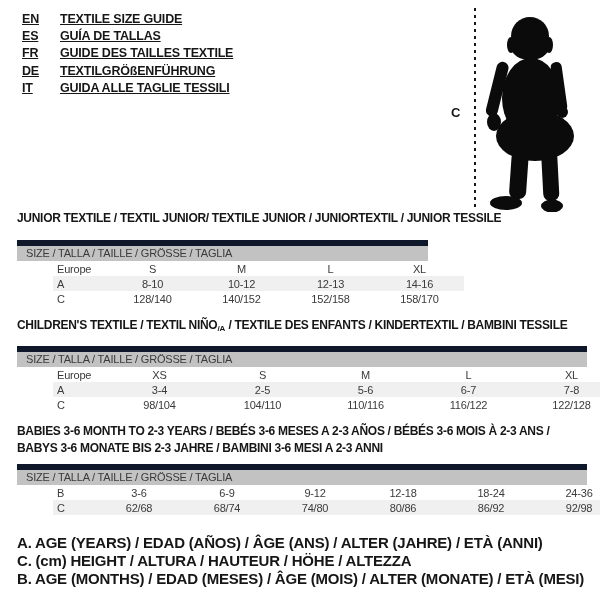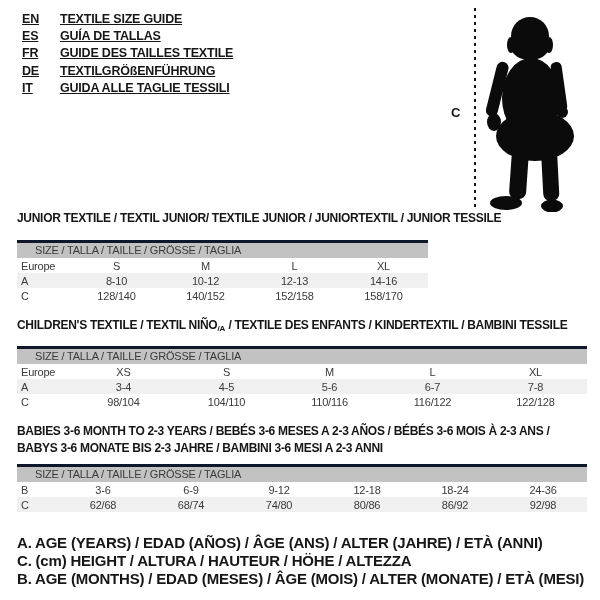--- a/index.html
+++ b/index.html
@@ -20,24 +20,24 @@
   .baby{position:absolute;left:486px;top:6px;}
   
   .sec-title{
     position:absolute;left:17px;font-weight:bold;font-size:12px;letter-spacing:-0.3px;color:#161616;white-space:nowrap;
   }
   .sec-title .sub{font-size:8px;vertical-align:-2px;letter-spacing:0;}
   .sec-title.two-line{line-height:16.5px;}
   
   .tbl-wrap{position:absolute;left:17px;}
   .size-bar{
-    background:#c2c2c2;border-top:3px solid #0f172a;height:15px;line-height:15px;
-    font-size:11px;color:#3a3a3a;padding-left:18px;letter-spacing:-0.2px;
-  }
-  table.size-table{border-collapse:collapse;table-layout:fixed;}
+    background:#c2c2c2;border-top:6px solid #0f172a;height:15px;line-height:15px;
+    font-size:11px;color:#3a3a3a;padding-left:9px;letter-spacing:-0.2px;
+  }
+  table.size-table{border-collapse:collapse;table-layout:fixed;margin-left:36px;}
   table.size-table td{
     height:15px;padding:0;font-size:11px;color:#3a3a3a;letter-spacing:-0.2px;
     text-align:center;vertical-align:middle;white-space:nowrap;
   }
   table.size-table td.lbl{text-align:left;padding-left:4px;}
   table.size-table tbody tr:nth-child(even){background:#f0f0f0;}
   
   .footer{position:absolute;left:17px;top:534px;font-weight:bold;font-size:15px;line-height:18px;letter-spacing:-0.2px;color:#161616;}
   .footer div{white-space:nowrap;}
 </style>
@@ -144,21 +144,21 @@
             <td class="lbl">Europe</td>
             <td class="val">XS</td>
             <td class="val">S</td>
             <td class="val">M</td>
             <td class="val">L</td>
             <td class="val">XL</td>
           </tr>
           <tr>
             <td class="lbl">A</td>
             <td class="val">3-4</td>
-            <td class="val">4-5</td>
+            <td class="val">2-5</td>
             <td class="val">5-6</td>
             <td class="val">6-7</td>
             <td class="val">7-8</td>
           </tr>
           <tr>
             <td class="lbl">C</td>
             <td class="val">98/104</td>
             <td class="val">104/110</td>
             <td class="val">110/116</td>
             <td class="val">116/122</td>

